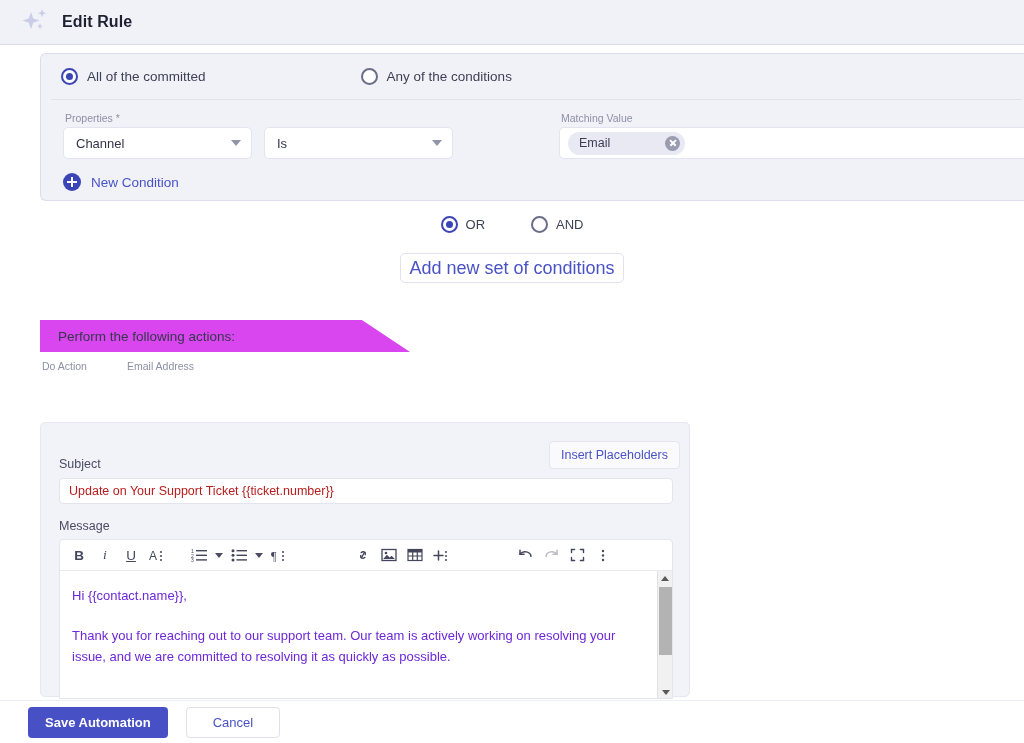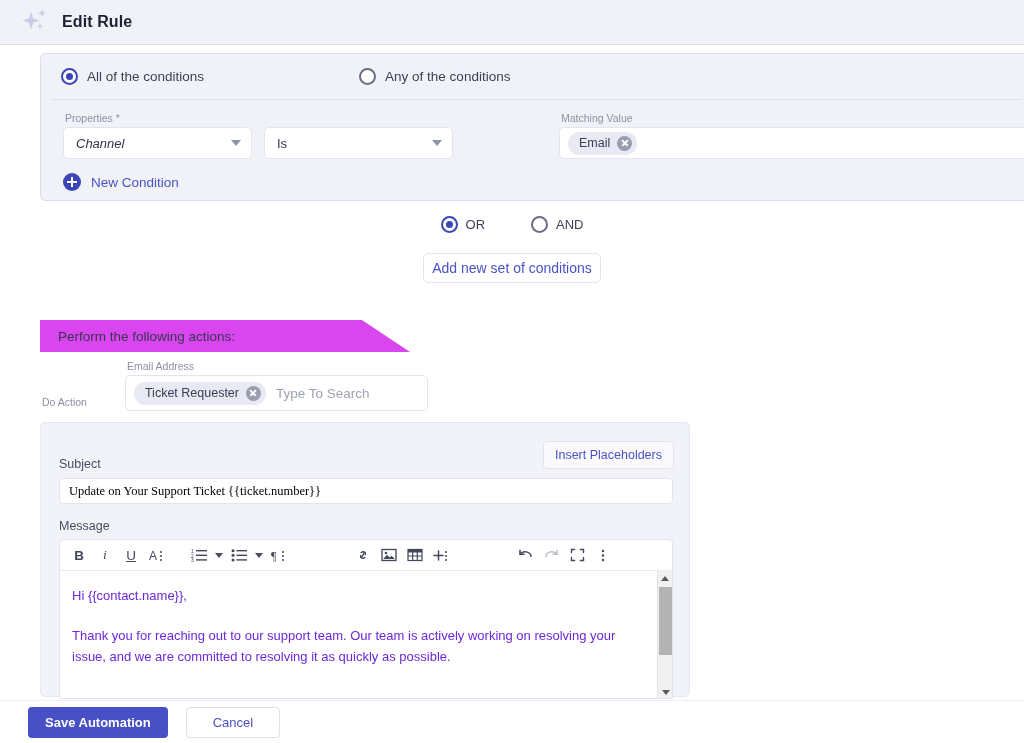--- a/index.html
+++ b/index.html
@@ -68,41 +68,41 @@
     margin-bottom: 3px; display: block;
     padding-left: 2px;
   }
   .select-box {
     height: 32px; background: #fff;
     border: 1px solid #e3e4ef; border-radius: 5px;
     display: flex; align-items: center; justify-content: space-between;
     padding: 0 10px 0 12px; font-size: 13px; color: #33344a;
     cursor: pointer;
   }
-  .w-props { width: 189px; font-style: italic; }
+  .w-props { width: 189px; }
   .w-op { width: 189px; }
   .caret {
     width: 0; height: 0;
     border-left: 5px solid transparent;
     border-right: 5px solid transparent;
     border-top: 6px solid #9194a8;
   }
   .gap-12 { margin-left: 12px; }
   .match-field { margin-left: 106px; flex: 1; }
   .token-box {
     height: 32px; background: #fff;
     border: 1px solid #e3e4ef; border-radius: 5px;
     display: flex; align-items: center; padding: 0 8px;
     width: 566px;
   }
   .chip {
     display: inline-flex; align-items: center;
     background: #e8e9f3; border-radius: 13px;
     height: 23px; padding: 0 5px 0 11px;
-    font-size: 12.5px; color: #3b3d55;
+    font-size: 12.5px; color: #3b3d55; gap: 48px;
   }
   .chip-x {
     width: 15px; height: 15px; border-radius: 50%;
     background: #9a9cb0; margin-left: 7px;
     position: relative; cursor: pointer; flex: 0 0 15px;
   }
   .chip-x::before, .chip-x::after {
     content: ""; position: absolute; top: 6.5px; left: 3.5px;
     width: 8px; height: 1.6px; background: #fff;
   }
@@ -134,21 +134,21 @@
   }
   .joiner .radio-opt .lbl { font-size: 13px; color: #3d3f54; margin-left: 8px; }
   .joiner .opt-and { margin-left: 46px; }
 
   .add-set-wrap {
     position: absolute; top: 253px; left: 0; width: 1024px;
     display: flex; justify-content: center;
   }
   .add-set-btn {
     background: #fff; border: 1px solid #e1e2ee; border-radius: 5px;
-    height: 30px; padding: 0 8px; font-size: 14px;
+    height: 30px; padding: 0 8px; font-size: 18px;
     color: #4952c6; font-family: inherit; cursor: pointer;
     display: flex; align-items: center;
   }
 
   
   .actions-banner {
     position: absolute; top: 320px; left: 40px;
     width: 370px; height: 32px;
     background: #d946ef;
     display: flex; align-items: center;
@@ -164,36 +164,36 @@
 
   
   .email-panel {
     position: absolute; top: 422px; left: 40px;
     width: 650px; height: 275px;
     background: #f2f3f8;
     border: 1px solid #e6e7f0;
     border-radius: 5px;
   }
   .insert-ph-btn {
-    position: absolute; top: 18px; right: 15px;
+    position: absolute; top: 18px; right: 9px;
     background: #fafafc; border: 1px solid #e3e4ef; border-radius: 4px;
     height: 28px; padding: 0 11px; font-size: 12.5px;
     color: #4952c6; font-family: inherit; cursor: pointer;
     display: flex; align-items: center;
   }
   .sub-label {
     position: absolute; top: 34px; left: 18px;
     font-size: 12.5px; color: #4a4c62;
   }
   .subject-input {
     position: absolute; top: 55px; left: 18px;
     width: 614px; height: 26px;
     background: #fff; border: 1px solid #e3e4ef; border-radius: 4px;
-    font-size: 12.5px; color: #000000;
-    padding: 0 9px; font-family: Liberation Serif, serif;
+    font-size: 12.5px; color: #b91c1c;
+    padding: 0 9px; font-family: Liberation Sans, sans-serif;
   }
   .msg-label {
     position: absolute; top: 96px; left: 18px;
     font-size: 12.5px; color: #4a4c62;
   }
   .editor {
     position: absolute; top: 116px; left: 18px;
     width: 614px; height: 160px;
     background: #fff; border: 1px solid #e3e4ef;
     border-radius: 4px 4px 0 0;
@@ -274,21 +274,21 @@
     </svg>
   </span>
   <span class="header-title">Edit Rule</span>
 </div>
 
 <div class="conditions-panel">
 
   <div class="match-row">
     <div class="radio-opt">
       <span class="radio checked"></span>
-      <span class="lbl">All of the conditions</span>
+      <span class="lbl">All of the committed</span>
     </div>
     <div class="radio-opt opt-any">
       <span class="radio"></span>
       <span class="lbl">Any of the conditions</span>
     </div>
   </div>
 
   <div class="field-row">
 
     <div class="field">
@@ -343,27 +343,20 @@
   <span>Perform the following actions:</span>
 </div>
 
 <div class="action-row">
   <div class="field">
     <span class="field-label">Do Action</span>
   </div>
 
   <div class="field email-addr-field">
     <span class="field-label">Email Address</span>
-    <div class="token-box email-token-box">
-      <span class="chip">
-        <span>Ticket Requester</span>
-        <span class="chip-x"></span>
-      </span>
-      <span class="placeholder-txt">Type To Search</span>
-    </div>
   </div>
 </div>
 
 <div class="email-panel">
 
   <button class="insert-ph-btn">Insert Placeholders</button>
 
   <span class="sub-label">Subject</span>
   <input class="subject-input" value="Update on Your Support Ticket {{ticket.number}}" style="">
 

